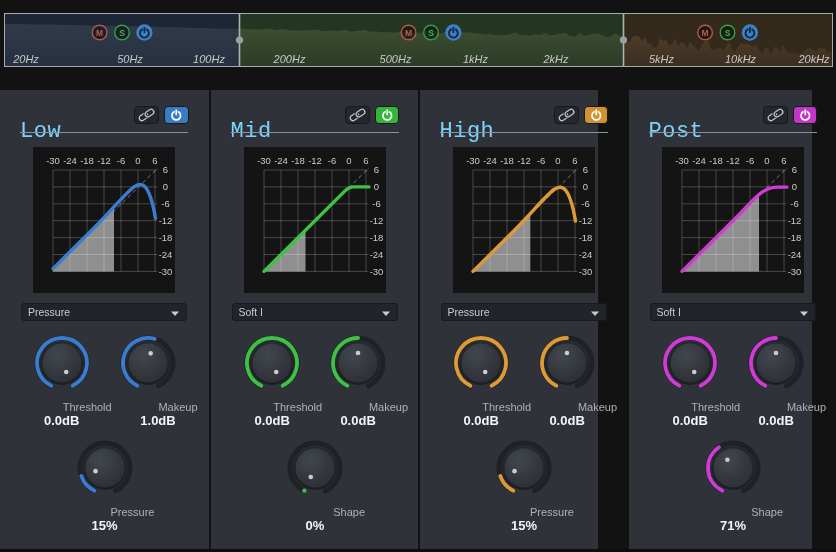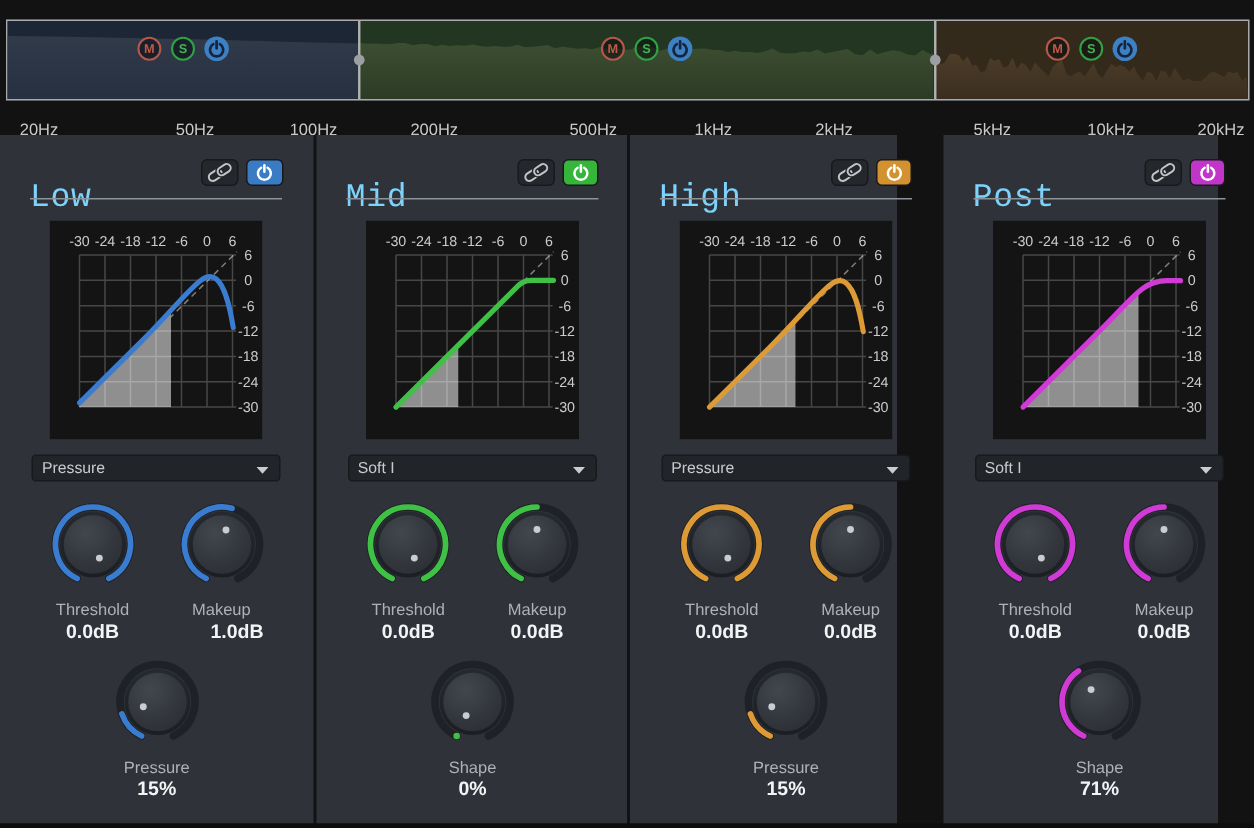--- a/index.html
+++ b/index.html
@@ -1,35 +1,35 @@
 <!DOCTYPE html>
 <html><head><meta charset="utf-8">
 <style>
 * { margin:0; padding:0; box-sizing:border-box; }
 html,body { width:836px; height:552px; background:#121212; overflow:hidden;
   font-family:"Liberation Sans", sans-serif; }
 #root { position:relative; width:836px; height:552px; }
 .spec { position:absolute; left:4px; top:13px; width:829px; height:54px;
   border:1px solid #a8abae; background:#1d2634; }
-.freq { position:absolute; top:81px; font-size:11px; color:#c9c9c9; transform:translateX(-50%); }
+.freq { position:absolute; top:53px; font-size:11px; color:#c9c9c9; transform:translateX(-50%);font-style:italic; }
 .panel { position:absolute; top:90px; height:459px; background:#2f3339; }
 .ptitle { position:absolute; left:20px; top:30px; line-height:24px; font-size:22px; color:#7dd3fc; letter-spacing:0.5px;font-family:Liberation Mono, monospace; }
 .hr { position:absolute; left:20px; top:41.5px; width:168.4px; height:1px; background:#8d939a; }
 .btn { position:absolute; top:15.5px; width:25px; height:18px; border-radius:4px;
   display:flex; align-items:center; justify-content:center; }
 .linkbtn { left:134.4px; background:#24282d; border:1px solid #17191c; }
 .powbtn { left:164.2px; width:24.5px; border:1px solid #17191c; }
 .graph { position:absolute; left:33px; top:57px; width:142px; height:146px; }
 .drop { position:absolute; left:21px; top:212.5px; width:166px; height:18px;
   background:#212529; border:1px solid #17191c; border-radius:3px;
   display:flex; align-items:center; }
 .drop span { margin-left:6px; font-size:10.5px; color:#c8cbce; }
 .caret { position:absolute; right:7px; top:7px; }
 .knob { position:absolute; width:60px; height:60px; }
-.klabel { position:absolute; width:100px; text-align:center; font-size:11px; color:#aeb2b6; }
+.klabel { position:absolute; width:100px; text-align:right; font-size:11px; color:#aeb2b6; }
 .kval { position:absolute; width:100px; text-align:center; font-size:13px; font-weight:bold; color:#f2f4f6; }
 .botline { position:absolute; left:0; top:549px; width:836px; height:3px; background:#0d0d0d; }
 </style></head><body>
 <div id="root">
 <svg width="0" height="0" style="position:absolute">
       <defs>
 <radialGradient id="face0" cx="0.38" cy="0.3" r="0.85">
 <stop offset="0" stop-color="#42474e"></stop>
           <stop offset="0.55" stop-color="#34383e"></stop>
           <stop offset="1" stop-color="#2a2e33"></stop>

